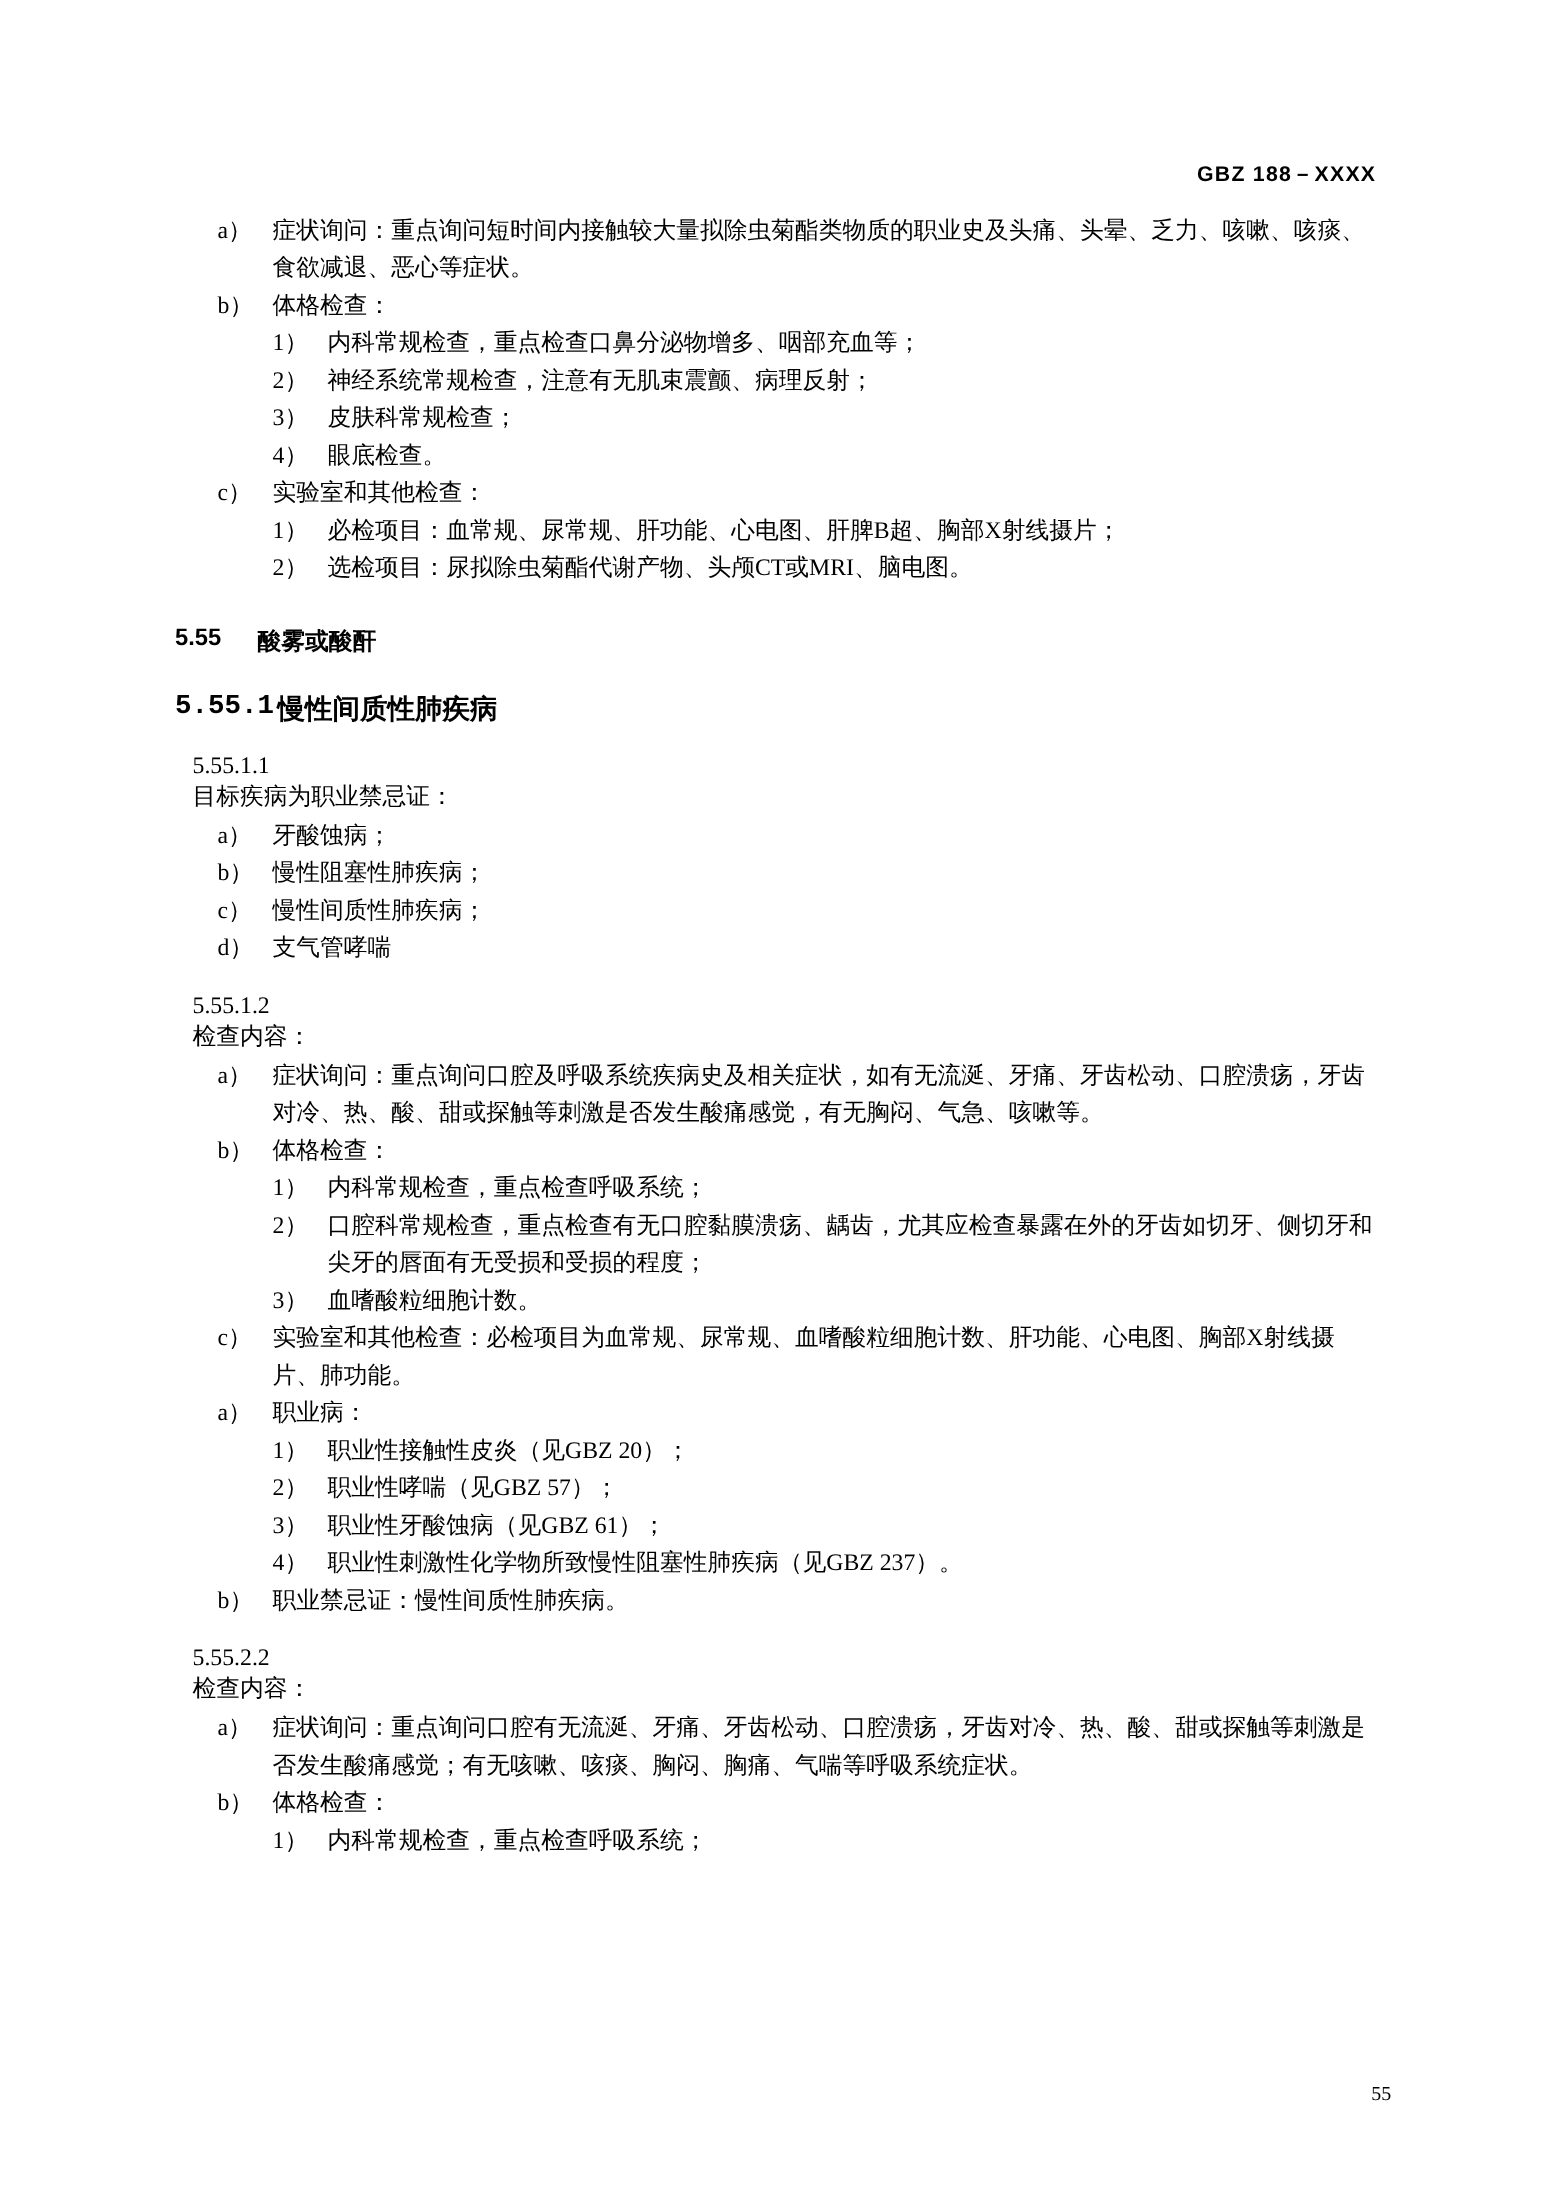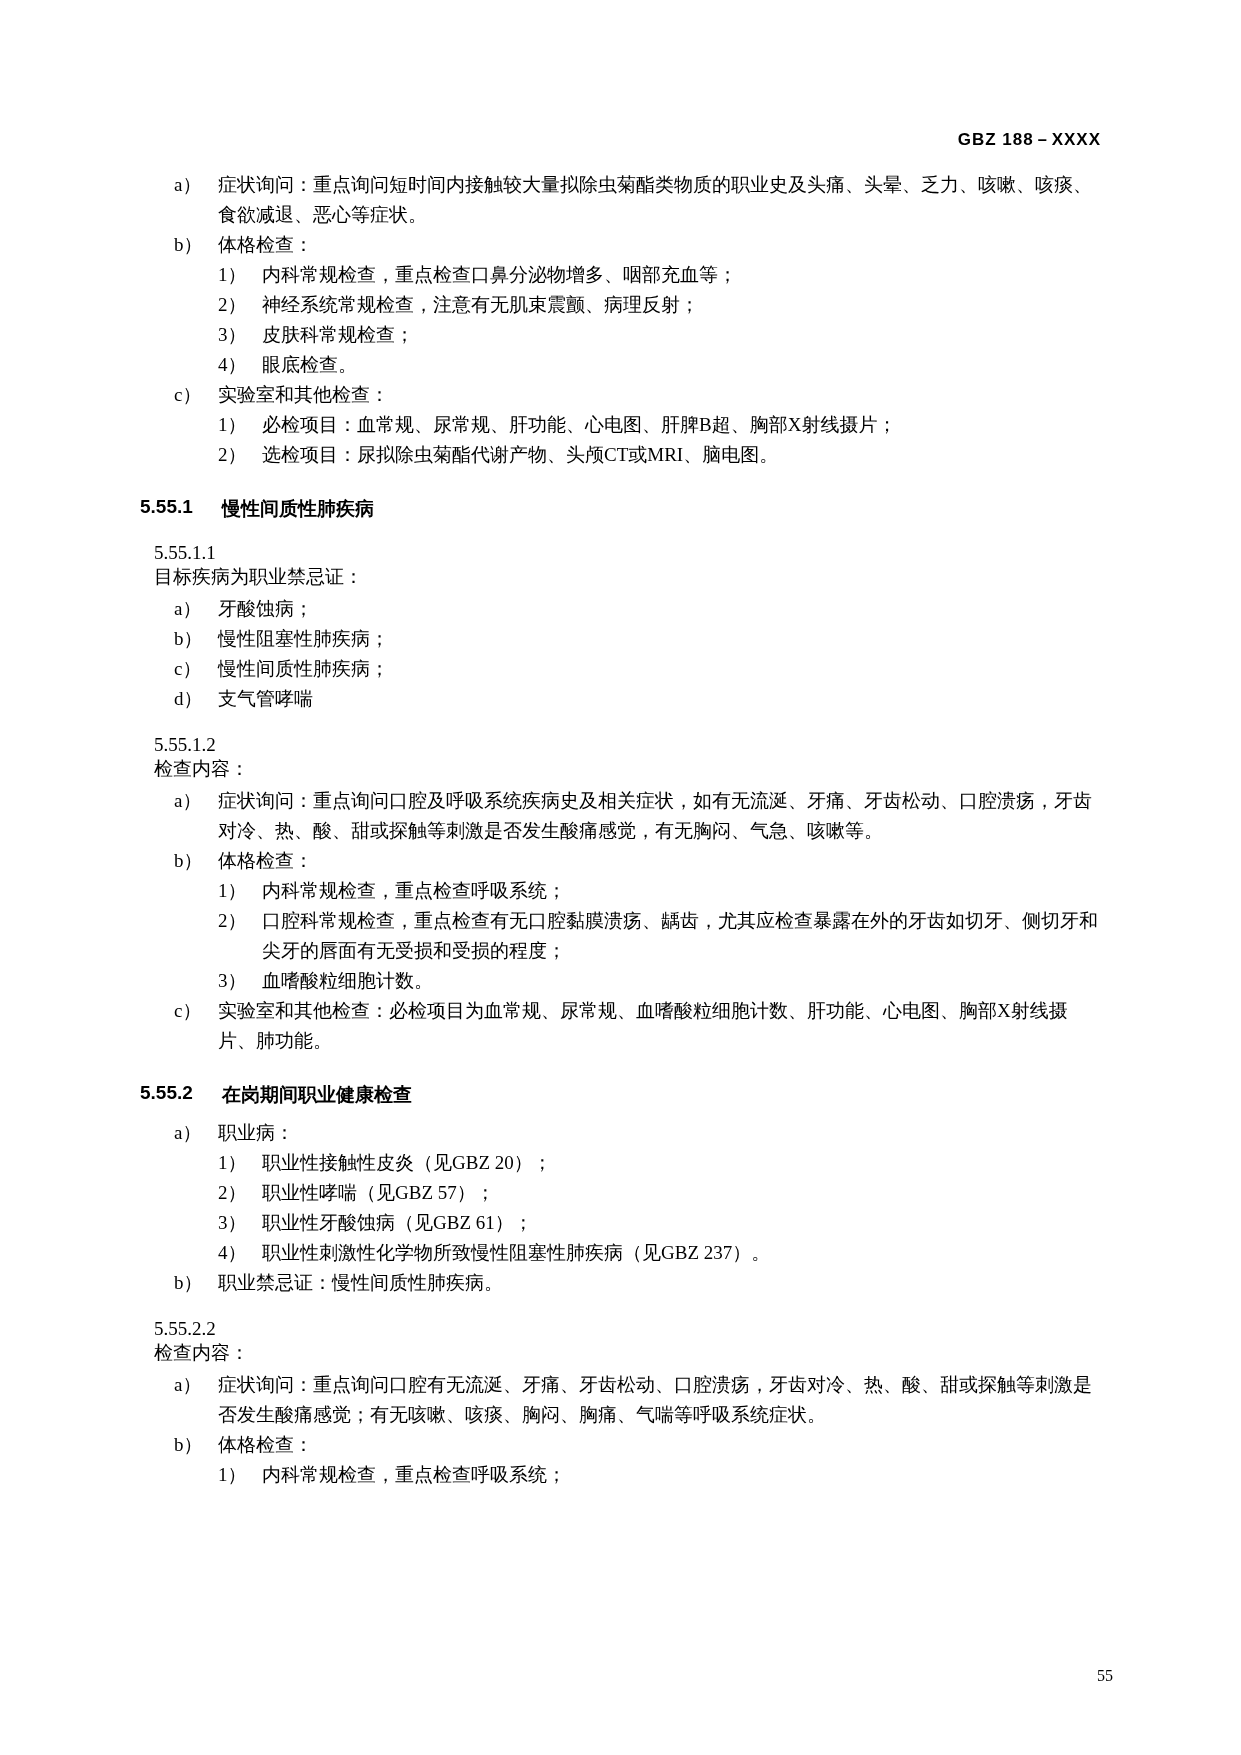--- a/index.html
+++ b/index.html
@@ -65,23 +65,23 @@
   .clause-h2 {
     font-family: "Liberation Sans", sans-serif;
     font-weight: bold;
     font-size: 19px;
     margin-top: 30px;
     margin-bottom: 8px;
     display: flex;
   }
   .clause-h2 .num { width: 66px; }
   .clause-h3 {
-    font-family: Liberation Sans, sans-serif;
+    font-family: Liberation Mono, monospace;
     font-weight: bold;
-    font-size: 19px;
+    font-size: 22px;
     margin-top: 26px;
     margin-bottom: 10px;
     display: flex;
   }
   .clause-h3 .num { width: 82px; }
   .clause-h4 {
     font-size: 19px;
     margin-top: 20px;
     margin-bottom: 4px;
     display: flex;
@@ -132,20 +132,24 @@
     </div>
     <div class="row lvl-num">
       <span class="marker">1）</span>
       <span class="text">必检项目：血常规、尿常规、肝功能、心电图、肝脾B超、胸部X射线摄片；</span>
     </div>
     <div class="row lvl-num">
       <span class="marker">2）</span>
       <span class="text">选检项目：尿拟除虫菊酯代谢产物、头颅CT或MRI、脑电图。</span>
     </div>
 
+    <div class="clause-h2">
+      <span class="num">5.55</span>
+      <span>酸雾或酸酐</span>
+    </div>
 
     <div class="clause-h3">
       <span class="num">5.55.1</span>
       <span>慢性间质性肺疾病</span>
     </div>
 
     <div class="clause-h4">
       <span class="num">5.55.1.1</span>
       <span>目标疾病为职业禁忌证：</span>
     </div>
@@ -192,24 +196,20 @@
     <div class="row lvl-num">
       <span class="marker">3）</span>
       <span class="text">血嗜酸粒细胞计数。</span>
     </div>
 
     <div class="row lvl-a">
       <span class="marker">c）</span>
       <span class="text">实验室和其他检查：必检项目为血常规、尿常规、血嗜酸粒细胞计数、肝功能、心电图、胸部X射线摄片、肺功能。</span>
     </div>
 
-    <div class="clause-h3">
-      <span class="num">5.55.2</span>
-      <span>在岗期间职业健康检查</span>
-    </div>
 
 
     <div class="row lvl-a">
       <span class="marker">a）</span>
       <span class="text">职业病：</span>
     </div>
 
     <div class="row lvl-num">
       <span class="marker">1）</span>
       <span class="text">职业性接触性皮炎（见GBZ 20）；</span>

